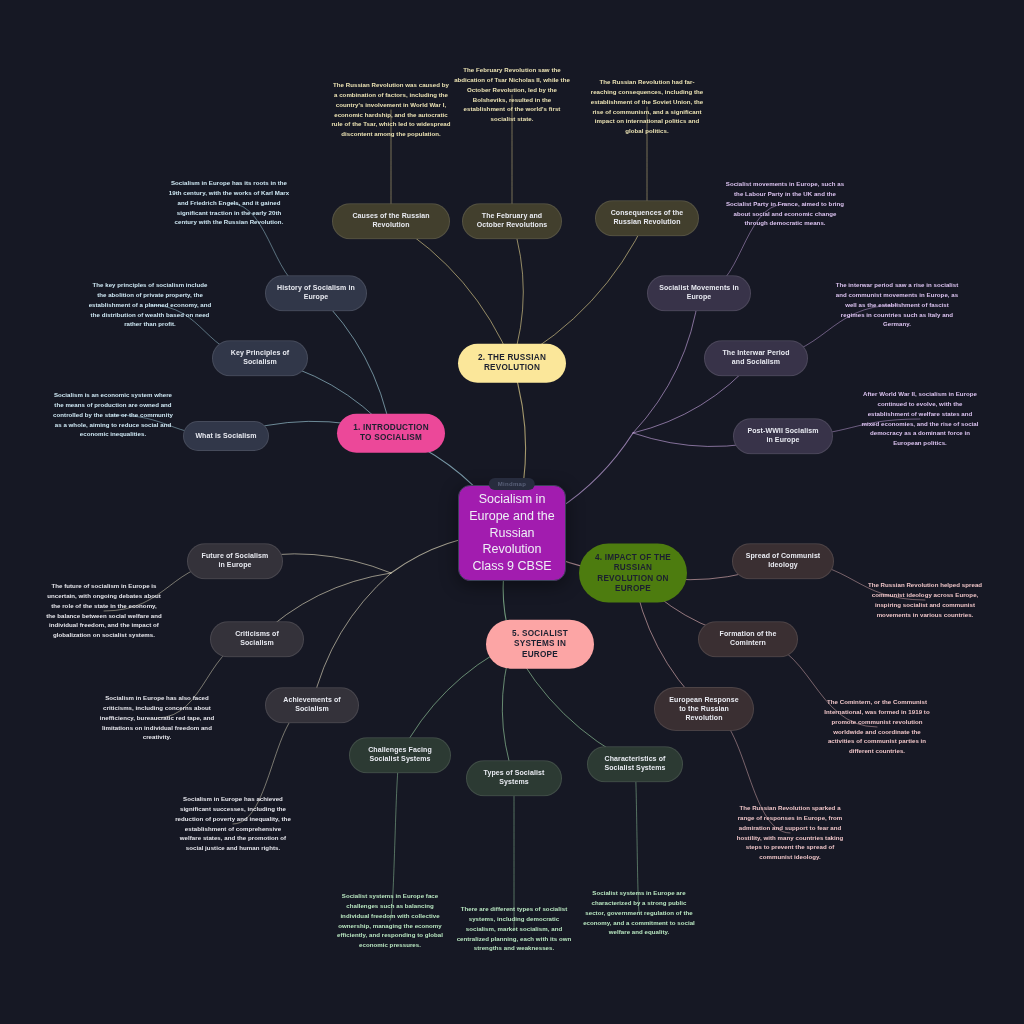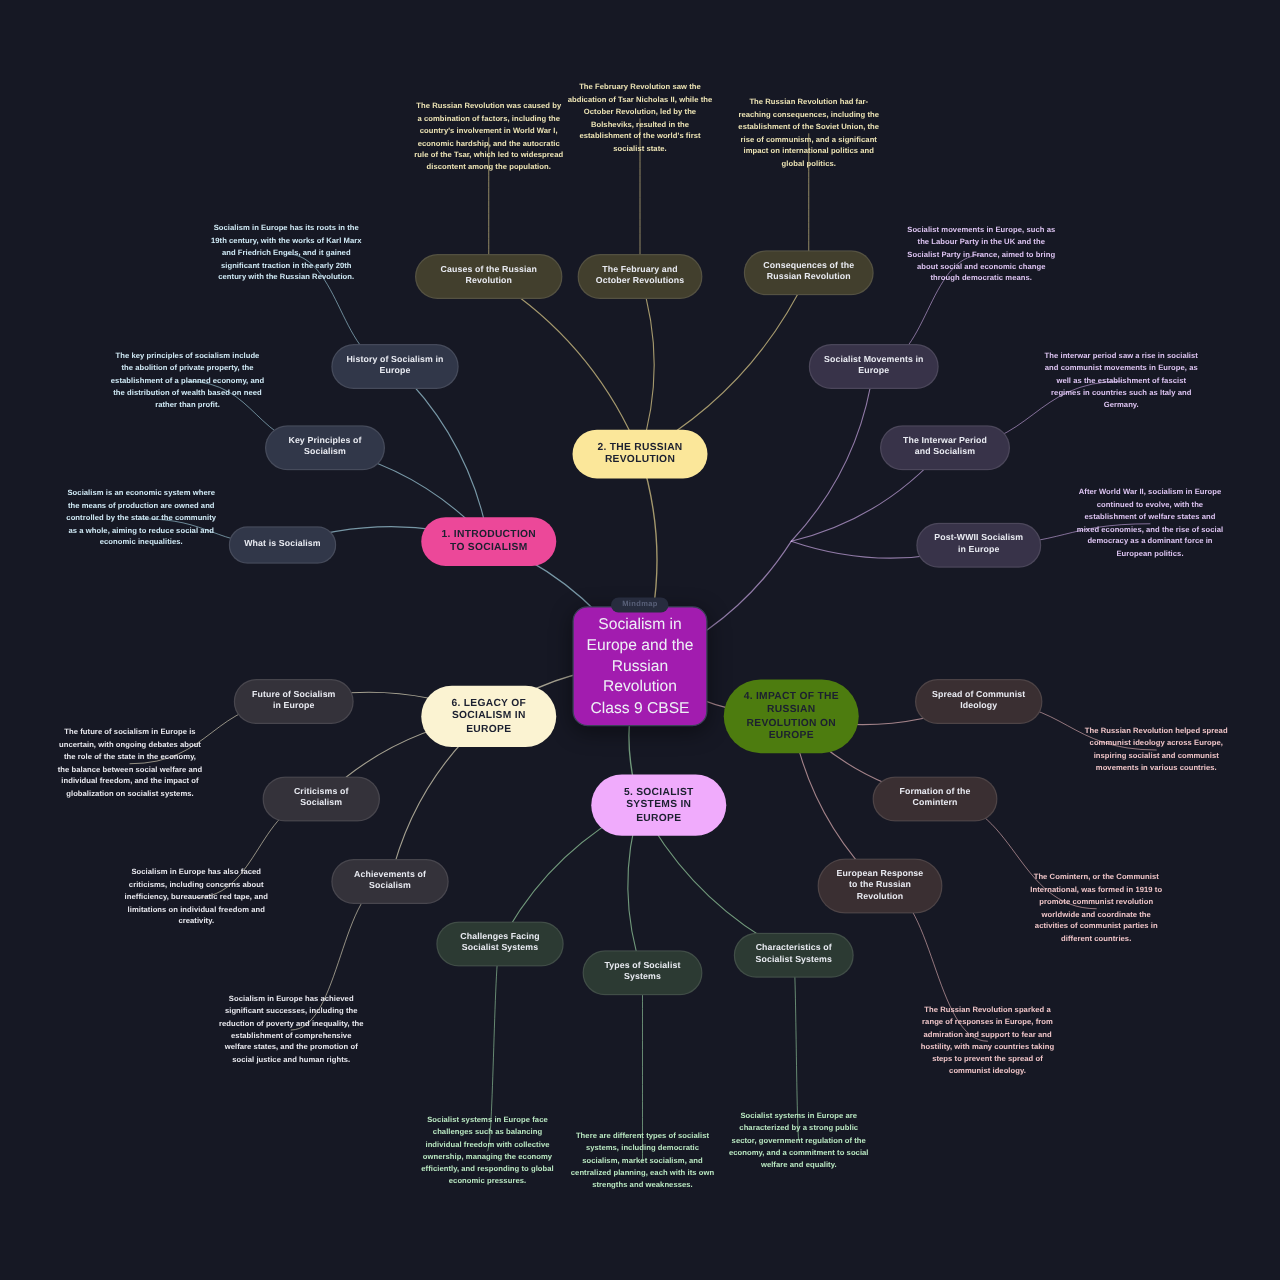--- a/index.html
+++ b/index.html
@@ -163,28 +163,27 @@
   <div class="leaf" style="left:920px;top:419px;width:122px;color:#ddc4f2;">After World War II, socialism in Europe continued to evolve, with the establishment of welfare states and mixed economies, and the rise of social democracy as a dominant force in European politics.</div>
 
   <div class="node branch" style="left:633px;top:573px;background:#4d7c0f;text-align:center;">4. IMPACT OF THE RUSSIAN REVOLUTION ON EUROPE</div>
   <div class="node sub" style="left:783px;top:561px;background:#3a2f32;width:102px;">Spread of Communist Ideology</div>
   <div class="node sub" style="left:748px;top:639px;background:#3a2f32;width:100px;">Formation of the Comintern</div>
   <div class="node sub" style="left:704px;top:709px;background:#3a2f32;width:100px;">European Response to the Russian Revolution</div>
   <div class="leaf" style="left:925px;top:600px;width:116px;color:#eec4c7;">The Russian Revolution helped spread communist ideology across Europe, inspiring socialist and communist movements in various countries.</div>
   <div class="leaf" style="left:877px;top:727px;width:114px;color:#eec4c7;">The Comintern, or the Communist International, was formed in 1919 to promote communist revolution worldwide and coordinate the activities of communist parties in different countries.</div>
   <div class="leaf" style="left:790px;top:833px;width:118px;color:#eec4c7;">The Russian Revolution sparked a range of responses in Europe, from admiration and support to fear and hostility, with many countries taking steps to prevent the spread of communist ideology.</div>
 
-  <div class="node branch" style="left:527px;top:644px;background:#f0abfc;">5. SOCIALIST SYSTEMS IN EUROPE</div>
+  <div class="node branch" style="left:540px;top:644px;background:#fca5a5;">5. SOCIALIST SYSTEMS IN EUROPE</div>
   <div class="node sub" style="left:635px;top:764px;background:#2c3a33;width:96px;">Characteristics of Socialist Systems</div>
   <div class="node sub" style="left:514px;top:778px;background:#2c3a33;width:96px;">Types of Socialist Systems</div>
   <div class="node sub" style="left:400px;top:755px;background:#2c3a33;width:102px;">Challenges Facing Socialist Systems</div>
   <div class="leaf" style="left:639px;top:913px;width:116px;color:#b8e6c0;">Socialist systems in Europe are characterized by a strong public sector, government regulation of the economy, and a commitment to social welfare and equality.</div>
   <div class="leaf" style="left:514px;top:929px;width:118px;color:#b8e6c0;">There are different types of socialist systems, including democratic socialism, market socialism, and centralized planning, each with its own strengths and weaknesses.</div>
   <div class="leaf" style="left:390px;top:921px;width:116px;color:#b8e6c0;">Socialist systems in Europe face challenges such as balancing individual freedom with collective ownership, managing the economy efficiently, and responding to global economic pressures.</div>
 
-  <div class="node branch" style="left:391px;top:573px;background:#fbf3d2;">6. LEGACY OF SOCIALISM IN EUROPE</div>
   <div class="node sub" style="left:312px;top:705px;background:#34323a;width:94px;">Achievements of Socialism</div>
   <div class="node sub" style="left:257px;top:639px;background:#34323a;width:94px;">Criticisms of Socialism</div>
   <div class="node sub" style="left:235px;top:561px;background:#34323a;width:96px;">Future of Socialism in Europe</div>
   <div class="leaf" style="left:233px;top:824px;width:118px;color:#e8e8ee;">Socialism in Europe has achieved significant successes, including the reduction of poverty and inequality, the establishment of comprehensive welfare states, and the promotion of social justice and human rights.</div>
   <div class="leaf" style="left:157px;top:718px;width:116px;color:#e8e8ee;">Socialism in Europe has also faced criticisms, including concerns about inefficiency, bureaucratic red tape, and limitations on individual freedom and creativity.</div>
   <div class="leaf" style="left:104px;top:611px;width:116px;color:#e8e8ee;">The future of socialism in Europe is uncertain, with ongoing debates about the role of the state in the economy, the balance between social welfare and individual freedom, and the impact of globalization on socialist systems.</div>
 </div>
 
 </body></html>

